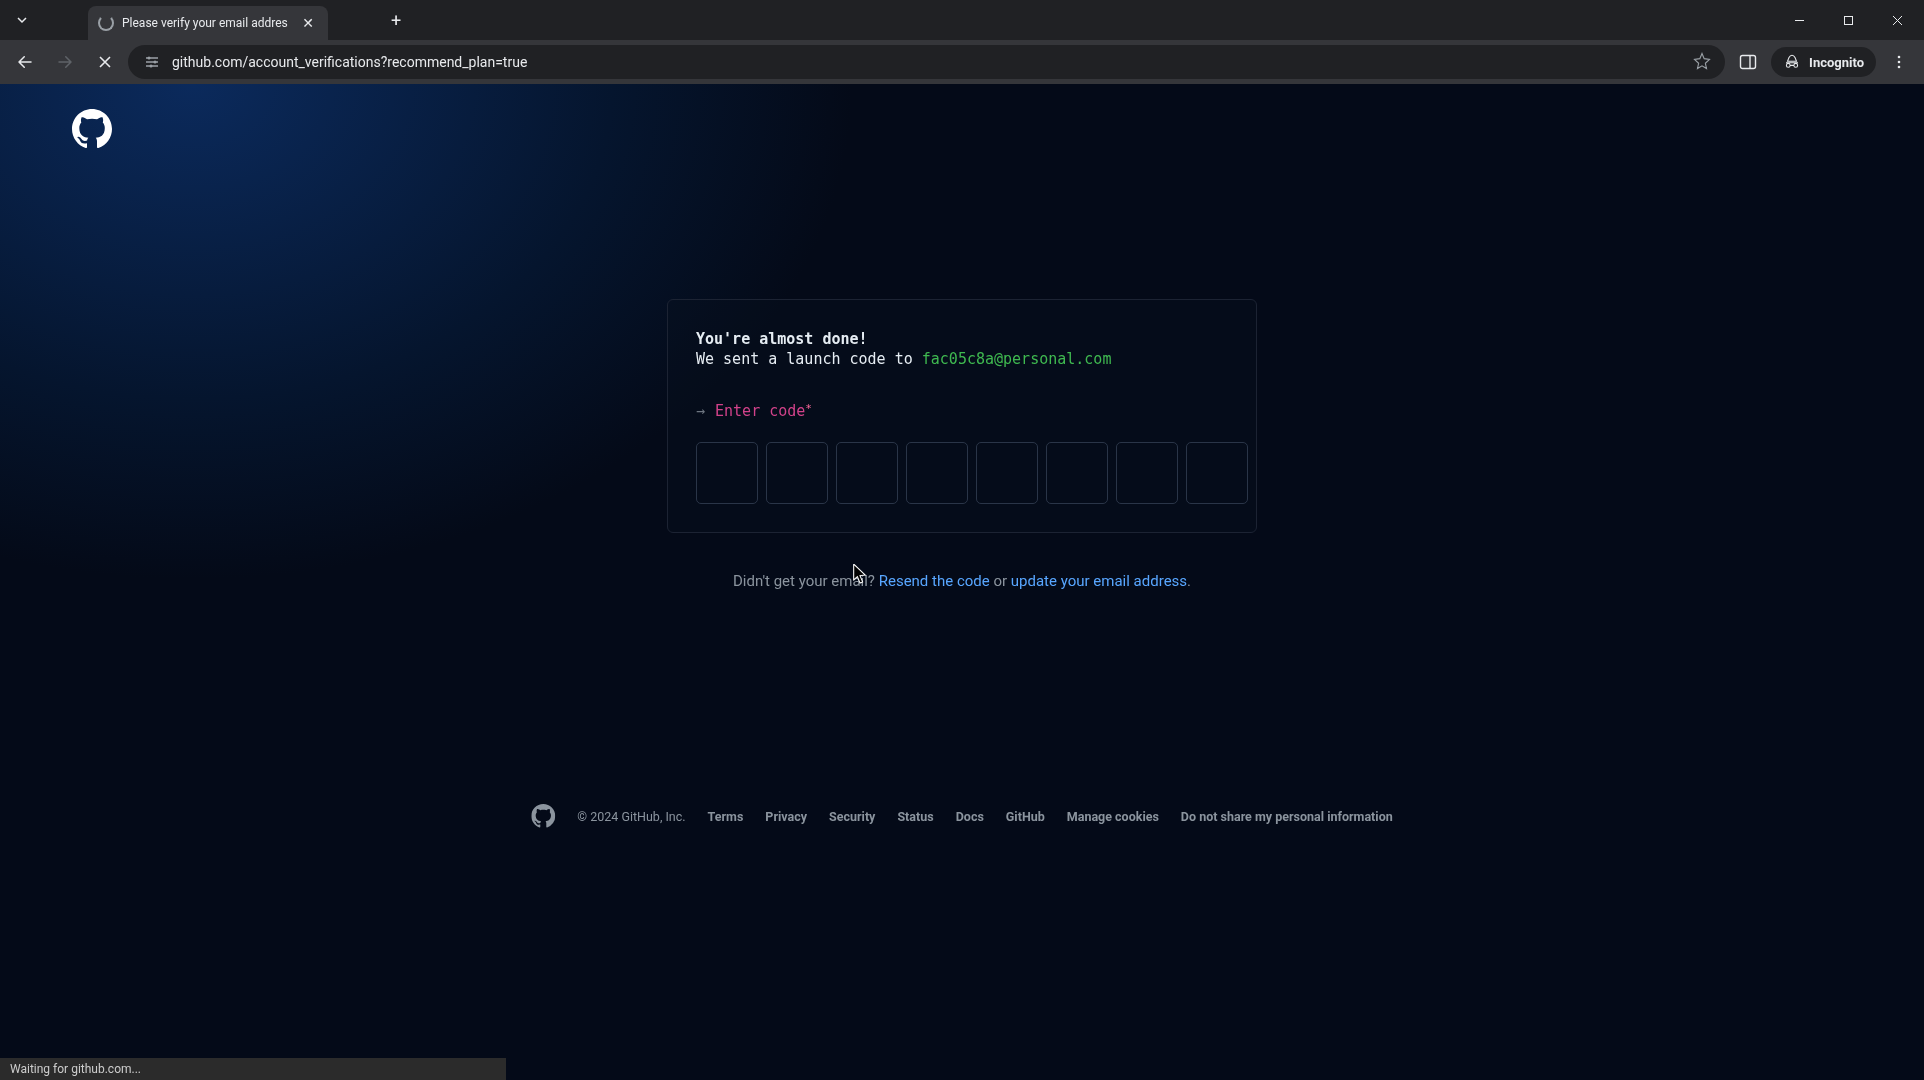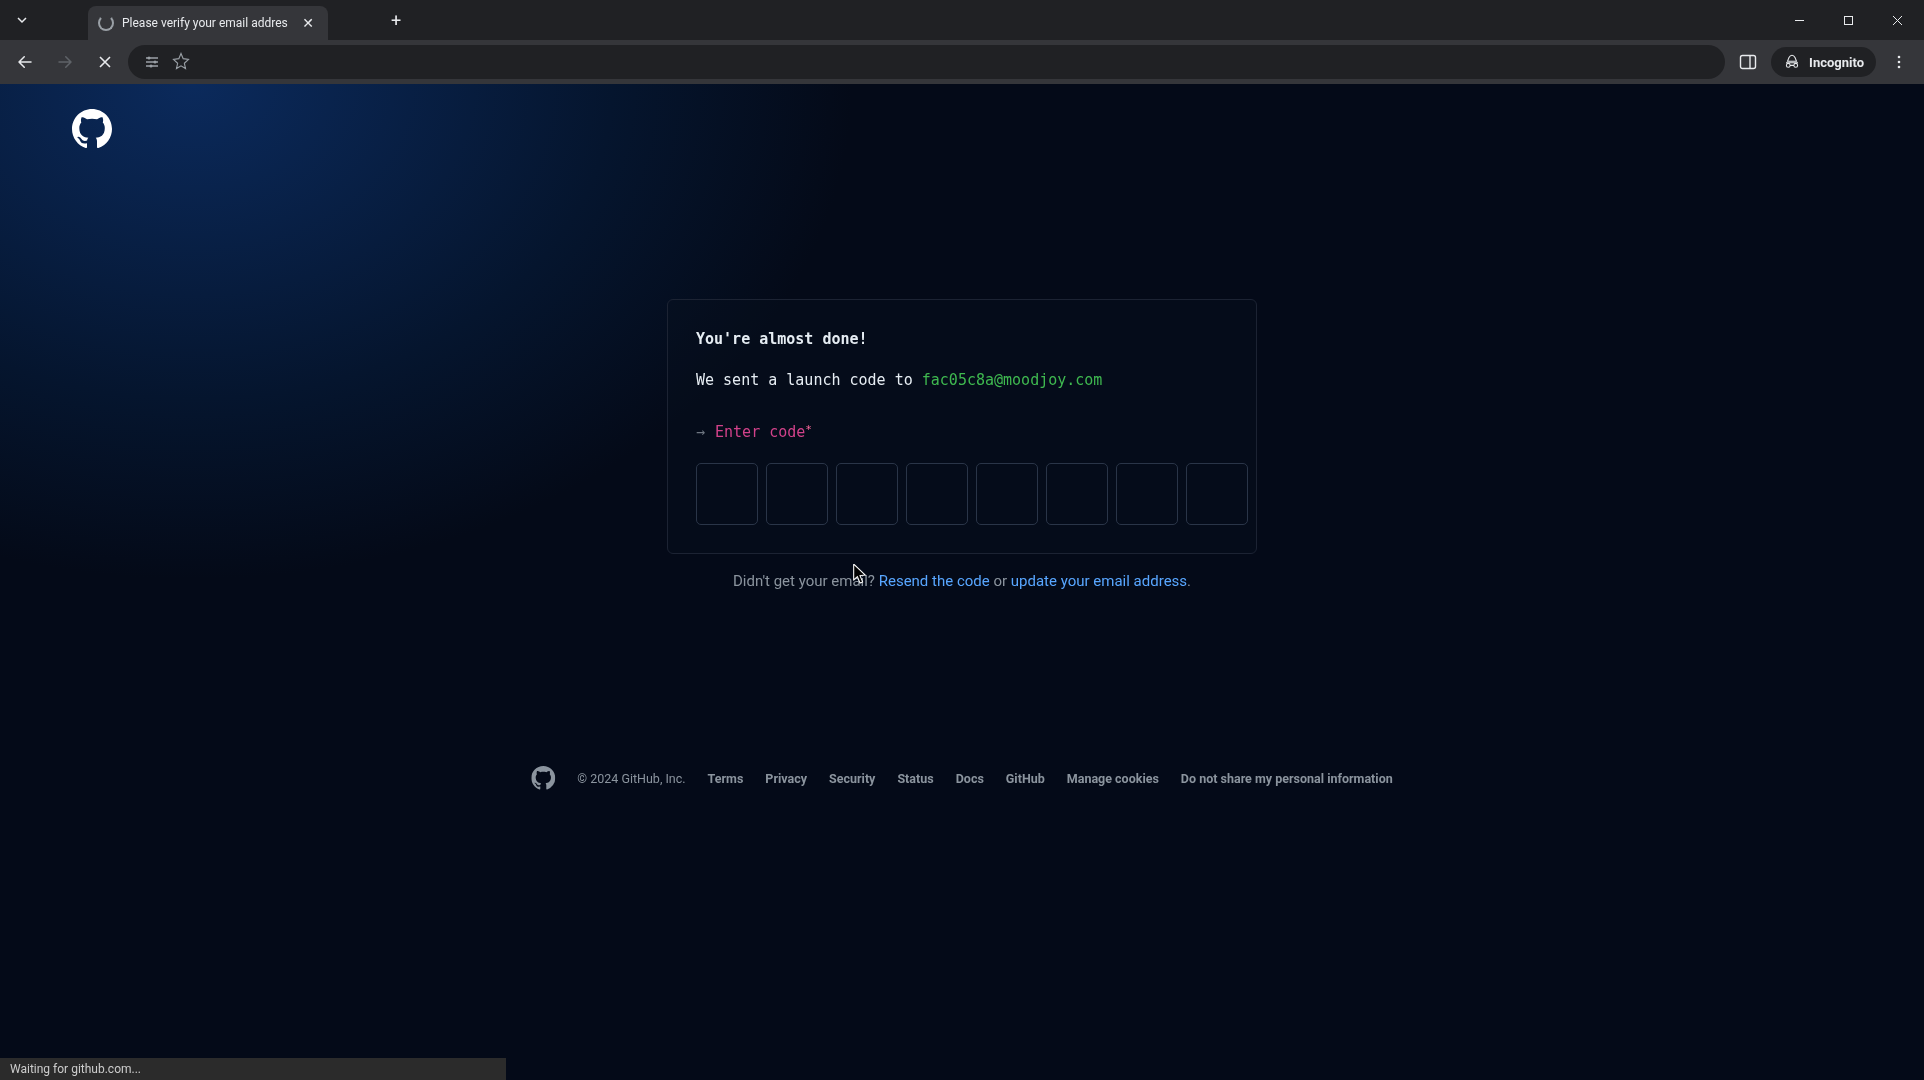--- a/index.html
+++ b/index.html
@@ -163,21 +163,21 @@
     transform: translateX(-50%);
     width: 590px;
     border: 1px solid #1c2333;
     border-radius: 6px;
     background: rgba(8, 16, 32, 0.35);
     padding: 30px 28px 28px;
     font-family: ui-monospace, "SF Mono", Menlo, Consolas, monospace;
     font-size: 15px;
     color: #c9d1d9;
   }
-  .card-line1 { color: #e6edf3; font-weight: 600; margin-bottom: 23px; }
+  .card-line1 { color: #e6edf3; font-weight: 600; margin-bottom: 2px; }
   .card-line2 { color: #e6edf3; }
   .email { color: #3fb950; }
   .enter-row {
     margin-top: 34px;
     display: flex;
     align-items: center;
     gap: 10px;
     color: #d63384;
   }
   .arrow { color: #6e7681; }
@@ -209,21 +209,21 @@
     text-align: center;
     font-size: 15px;
     color: #8b949e;
     font-family: -apple-system, BlinkMacSystemFont, "Segoe UI", Roboto, sans-serif;
   }
   .resend-link { color: #58a6ff; text-decoration: none; }
   .update-link { color: #58a6ff; }
 
   .footer {
     position: absolute;
-    top: 682px;
+    top: 720px;
     left: 50%;
     transform: translateX(-50%);
     display: flex;
     align-items: center;
     gap: 22px;
     color: #8b949e;
     font-size: 12.5px;
     font-family: -apple-system, BlinkMacSystemFont, "Segoe UI", Roboto, sans-serif;
   }
   .footer-logo { width: 24px; height: 24px; color: #8b949e; }
@@ -303,20 +303,21 @@
     </div>
     <div class="address-bar">
       <div class="site-info">
         <svg width="16" height="16" viewBox="0 0 16 16">
             <path d="M2 4h12M2 8h12M2 12h12" stroke="currentColor" stroke-width="1.3"></path>
             <circle cx="5" cy="4" r="1.5" fill="currentColor"></circle>
             <circle cx="11" cy="8" r="1.5" fill="currentColor"></circle>
             <circle cx="7" cy="12" r="1.5" fill="currentColor"></circle>
           </svg>
       </div>
+      <span class="url-text">github.com/account_verifications?recommend_plan=true</span>
       <div class="star-btn">
         <svg width="18" height="18" viewBox="0 0 24 24">
             <path d="M12 2l2.9 6.9L22 10l-5.5 5 1.5 7-6-3.5L6 22l1.5-7L2 10l7.1-1.1z" stroke="currentColor" fill="none" stroke-width="1.5"></path>
           </svg>
       </div>
     </div>
     <div class="toolbar-btn">
       <svg width="18" height="18" viewBox="0 0 18 18">
           <rect x="1.5" y="2.5" width="15" height="13" rx="2" stroke="currentColor" fill="none" stroke-width="1.4"></rect>
           <line x1="11" y1="2.5" x2="11" y2="15.5" stroke="currentColor" stroke-width="1.4"></line>
@@ -340,21 +341,21 @@
 
 <div class="page">
 
   <svg class="gh-logo" viewBox="0 0 16 16">
       <path fill="currentColor" d="M8 0C3.58 0 0 3.58 0 8c0 3.54 2.29 6.53 5.47 7.59.4.07.55-.17.55-.38 0-.19-.01-.82-.01-1.49-2.01.37-2.53-.49-2.69-.94-.09-.23-.48-.94-.82-1.13-.28-.15-.68-.52-.01-.53.63-.01 1.08.58 1.23.82.72 1.21 1.87.87 2.33.66.07-.52.28-.87.51-1.07-1.78-.2-3.64-.89-3.64-3.95 0-.87.31-1.59.82-2.15-.08-.2-.36-1.02.08-2.12 0 0 .67-.21 2.2.82.64-.18 1.32-.27 2-.27.68 0 1.36.09 2 .27 1.53-1.04 2.2-.82 2.2-.82.44 1.1.16 1.92.08 2.12.51.56.82 1.27.82 2.15 0 3.07-1.87 3.75-3.65 3.95.29.25.54.73.54 1.48 0 1.07-.01 1.93-.01 2.2 0 .21.15.46.55.38A8.013 8.013 0 0016 8c0-4.42-3.58-8-8-8z"></path>
     </svg>
 
   <div class="card">
     <div class="card-line1">You're almost done!</div>
     <div class="card-line2">
-      <span>We sent a launch code to </span><span class="email">fac05c8a@moodjoy.com</span>
+      <span>We sent a launch code to </span><span class="email">fac05c8a@personal.com</span>
     </div>
     <div class="enter-row">
       <span class="arrow">→</span>
       <span><span class="enter-label">Enter code</span><span class="required-star">*</span></span>
     </div>
     <div class="code-boxes">
       <input class="code-box" maxlength="1" style="">
       <input class="code-box" maxlength="1" style="">
       <input class="code-box" maxlength="1" style="">
       <input class="code-box" maxlength="1" style="">

